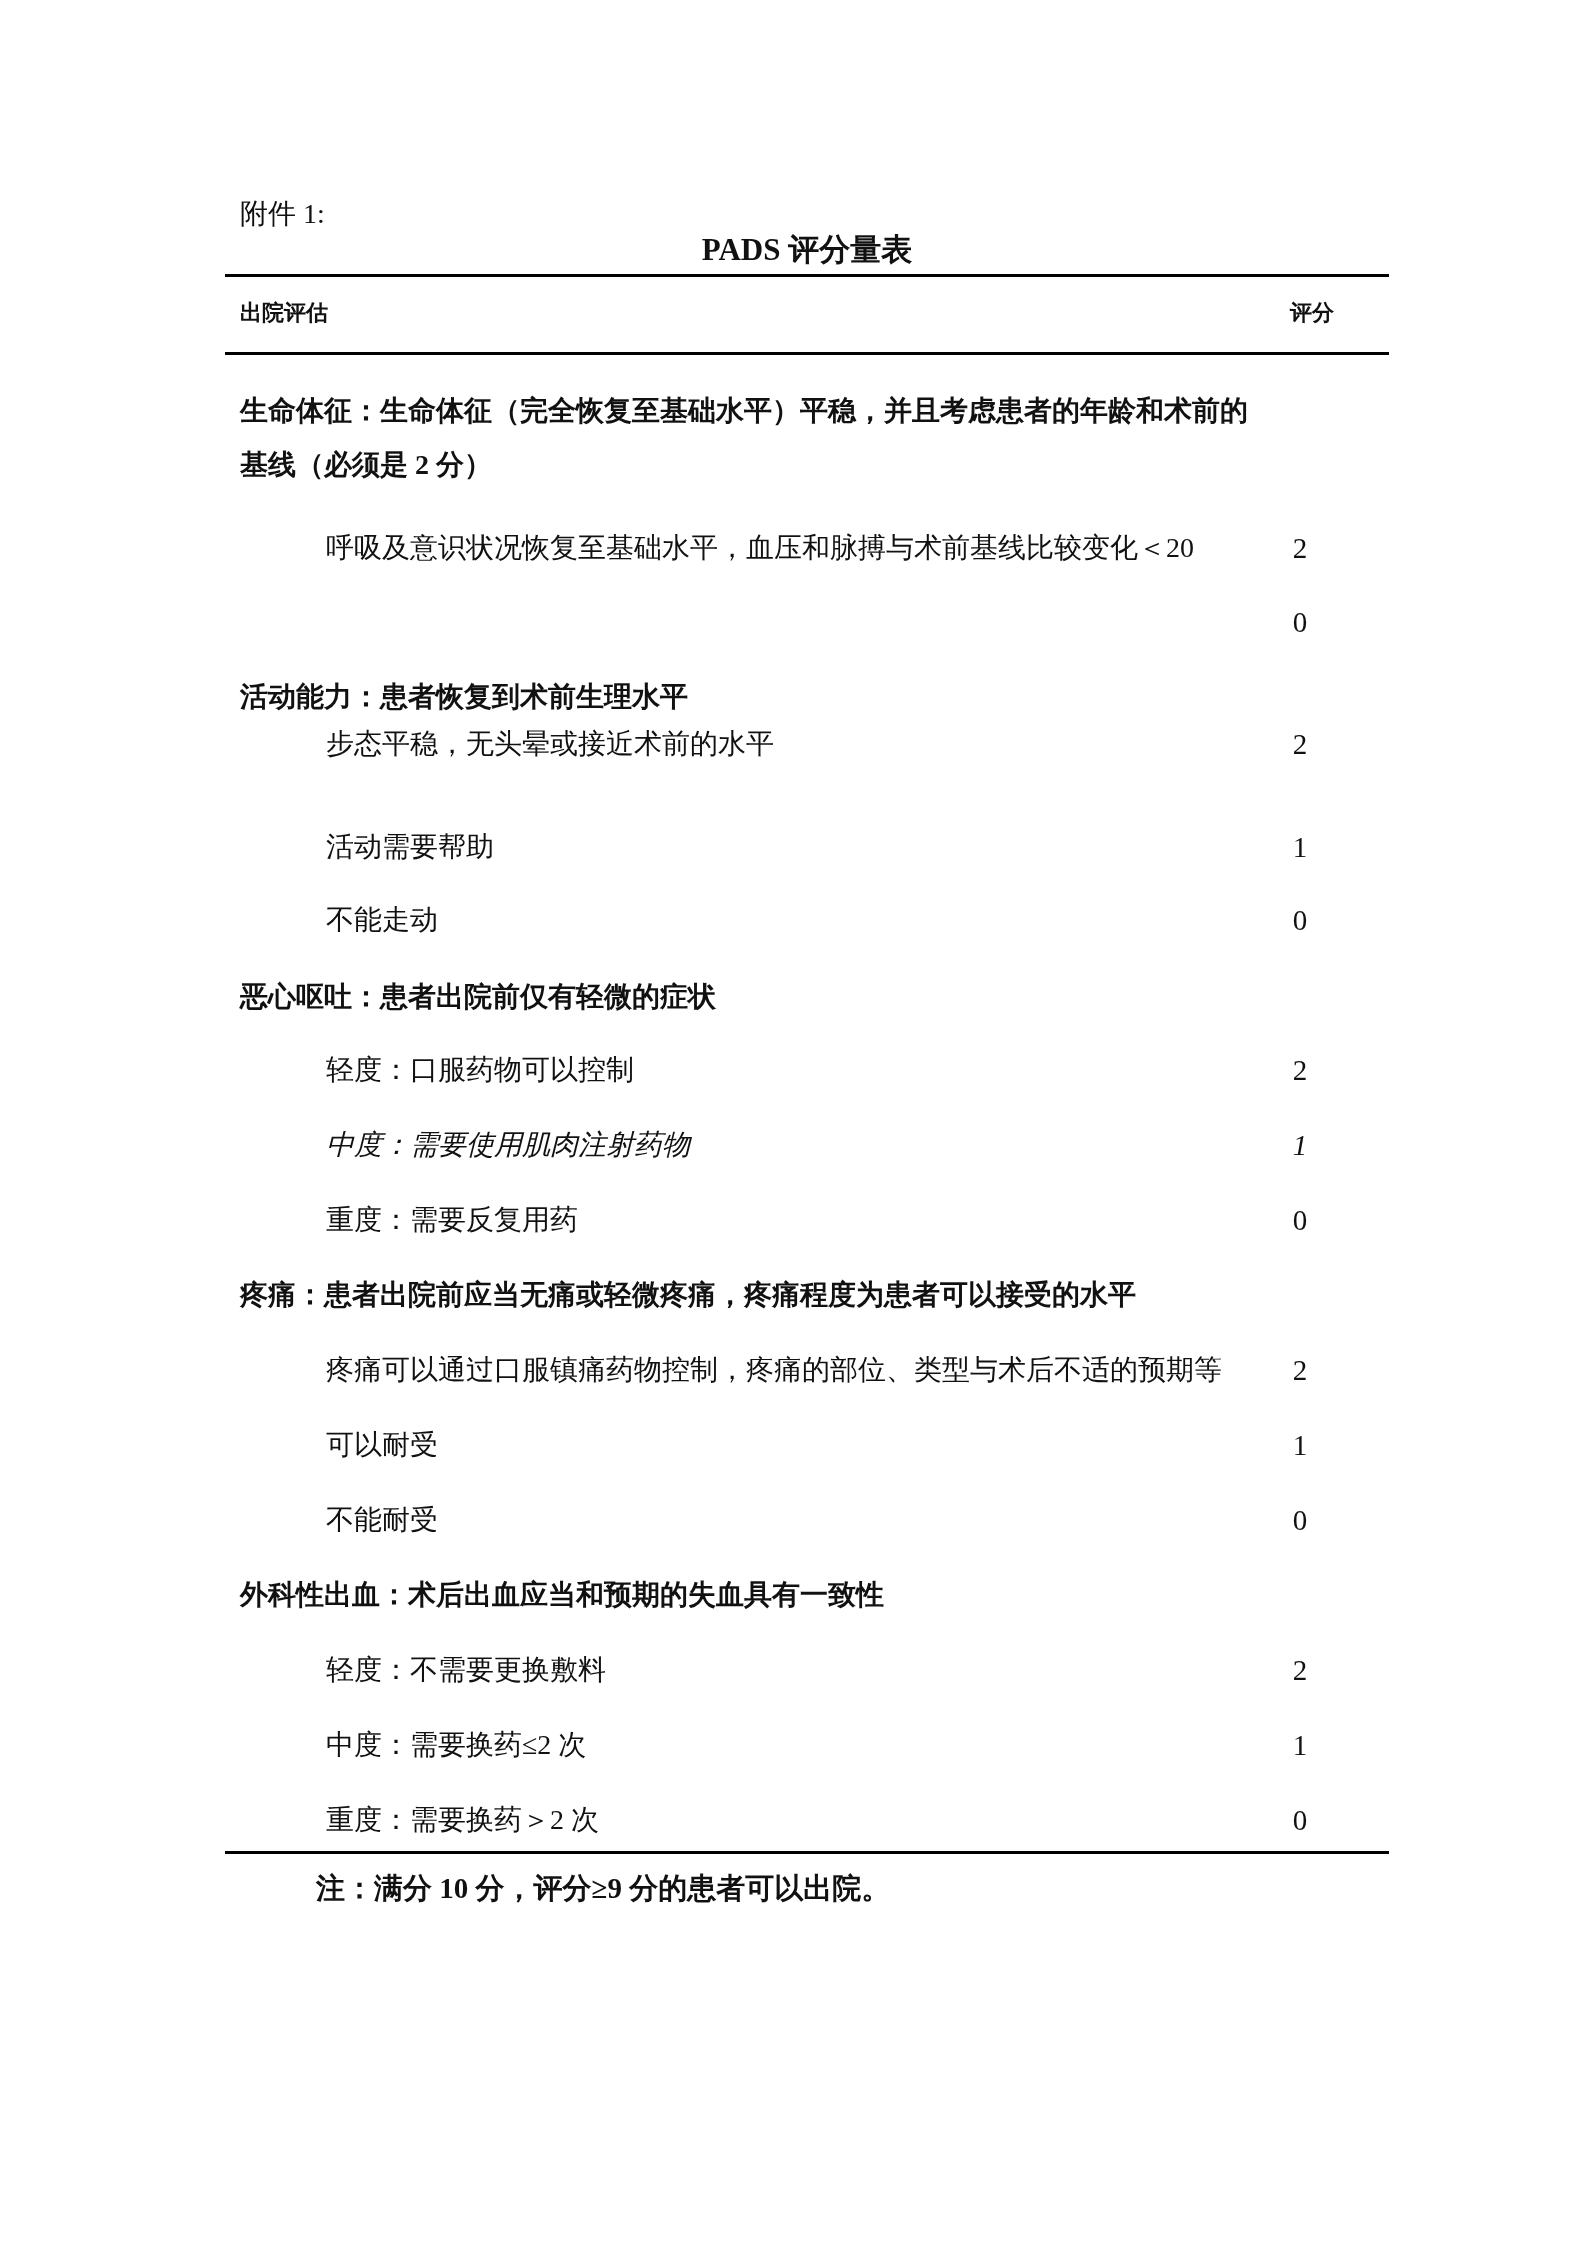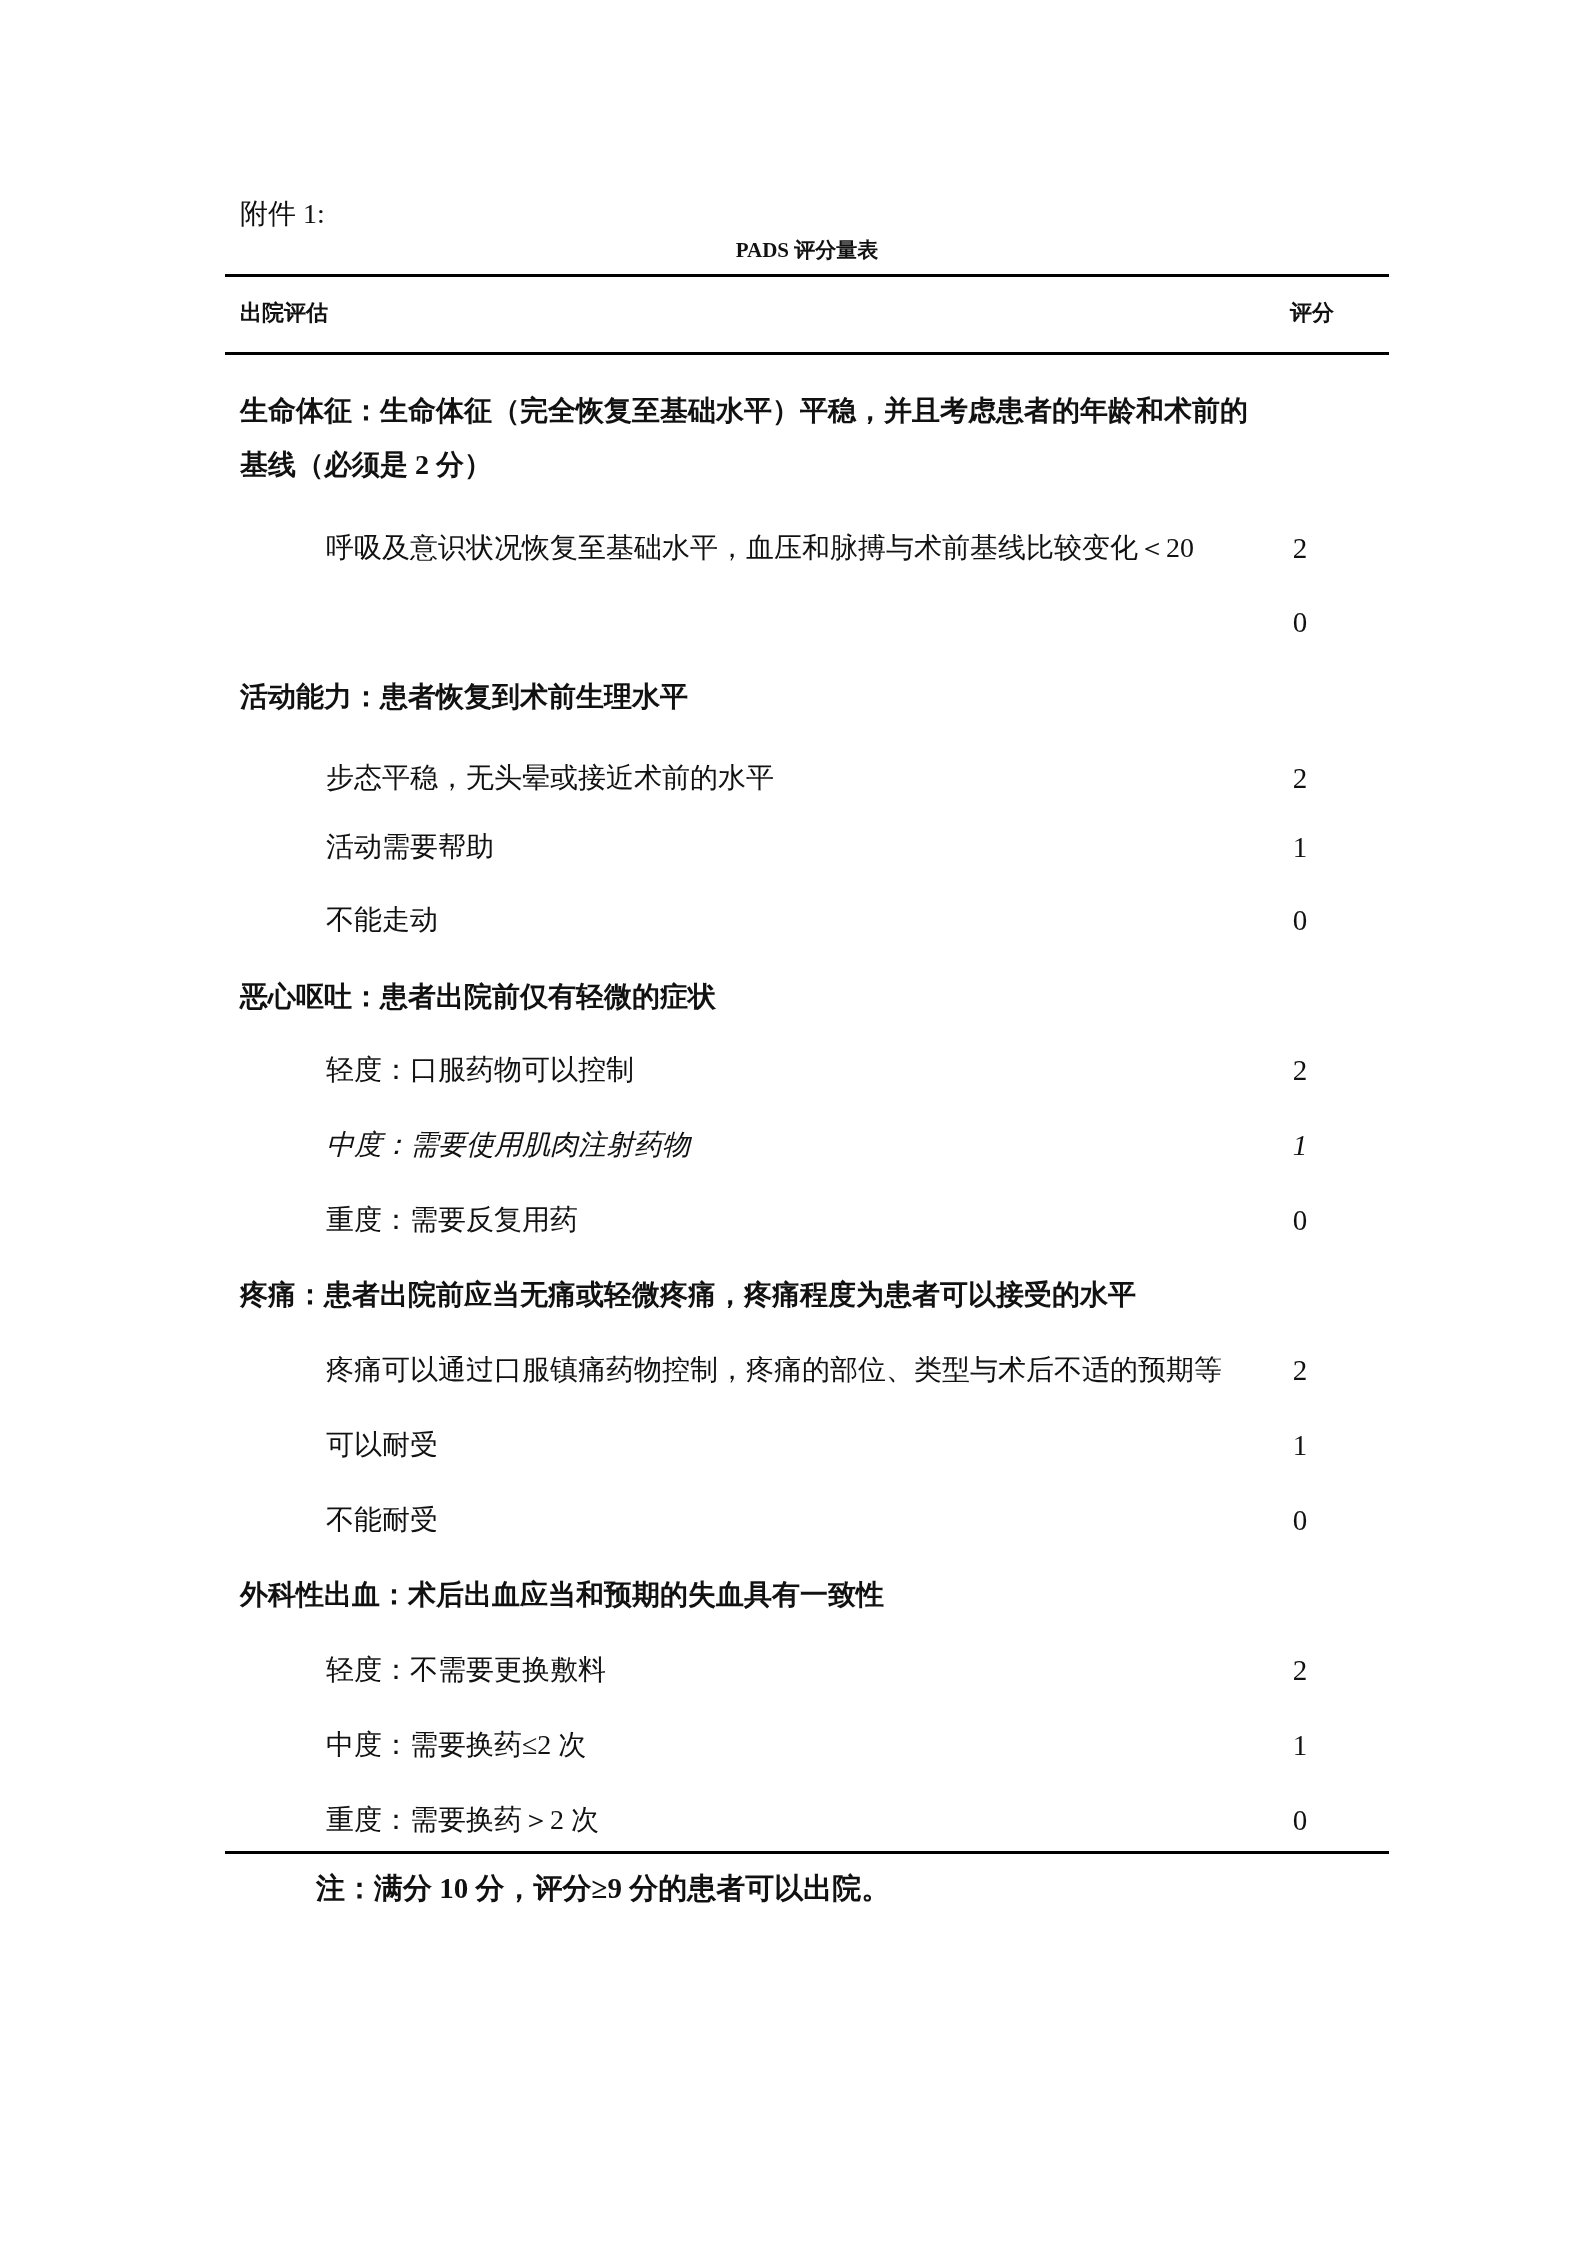--- a/index.html
+++ b/index.html
@@ -13,21 +13,21 @@
     overflow:hidden;
   }
   .abs{position:absolute;white-space:nowrap;}
   .row{position:absolute;left:0;width:1587px;height:40px;line-height:40px;font-size:28px;}
   .heading{left:240px;font-weight:bold;}
   .item-text{position:absolute;left:326px;}
   .item-score{position:absolute;left:1255px;width:90px;text-align:center;font-size:29px;}
   .rule{position:absolute;left:225px;width:1164px;height:3px;background:#000000;}
   .attachment{left:240px;top:196px;height:36px;line-height:36px;font-size:28px;text-align:center;}
   .doc-title{left:225px;top:230px;width:1164px;height:40px;line-height:40px;
-             text-align:center;font-size:21px;font-weight:bold;}
+             text-align:center;font-size:31px;font-weight:bold;}
   .col-header{height:40px;line-height:40px;font-size:22px;font-weight:bold;}
   .footnote{left:316px;top:1868px;height:40px;line-height:40px;font-size:29px;font-weight:bold;}
 </style>
 </head>
 <body>
 
 <div class="page">
 
   <div class="abs attachment">附件 1:</div>
   <div class="abs doc-title">PADS 评分量表</div>
@@ -45,21 +45,21 @@
   <div class="row abs heading" style="top:445px;">基线（必须是 2 分）</div>
   <div class="row" style="top:528px;">
     <span class="item-text">呼吸及意识状况恢复至基础水平，血压和脉搏与术前基线比较变化＜20</span>
     <span class="item-score">2</span>
   </div>
   <div class="row" style="top:602px;">
     <span class="item-score">0</span>
   </div>
 
   <div class="row abs heading" style="top:677px;">活动能力：患者恢复到术前生理水平</div>
-  <div class="row" style="top:758px;">
+  <div class="row" style="top:724px;">
     <span class="item-text">步态平稳，无头晕或接近术前的水平</span>
     <span class="item-score">2</span>
   </div>
   <div class="row" style="top:827px;">
     <span class="item-text">活动需要帮助</span>
     <span class="item-score">1</span>
   </div>
   <div class="row" style="top:900px;">
     <span class="item-text">不能走动</span>
     <span class="item-score">0</span>

